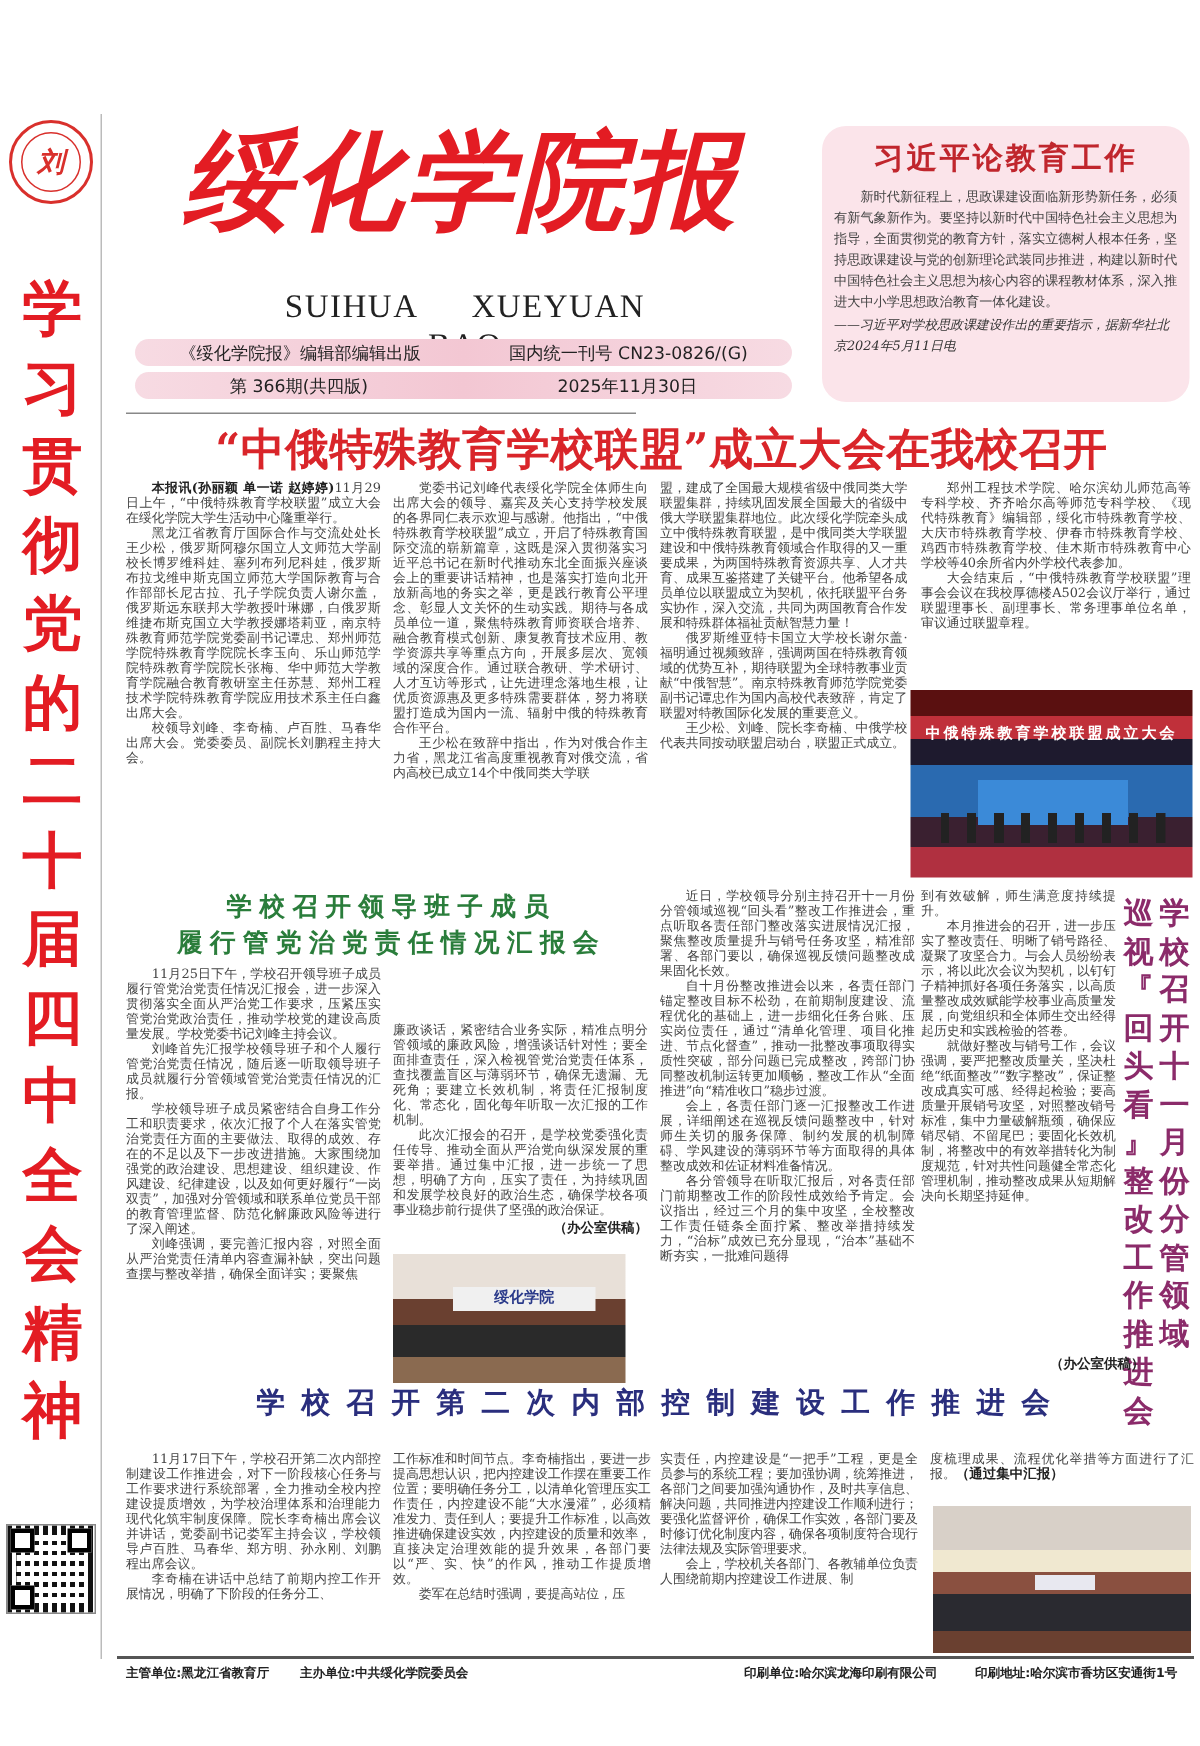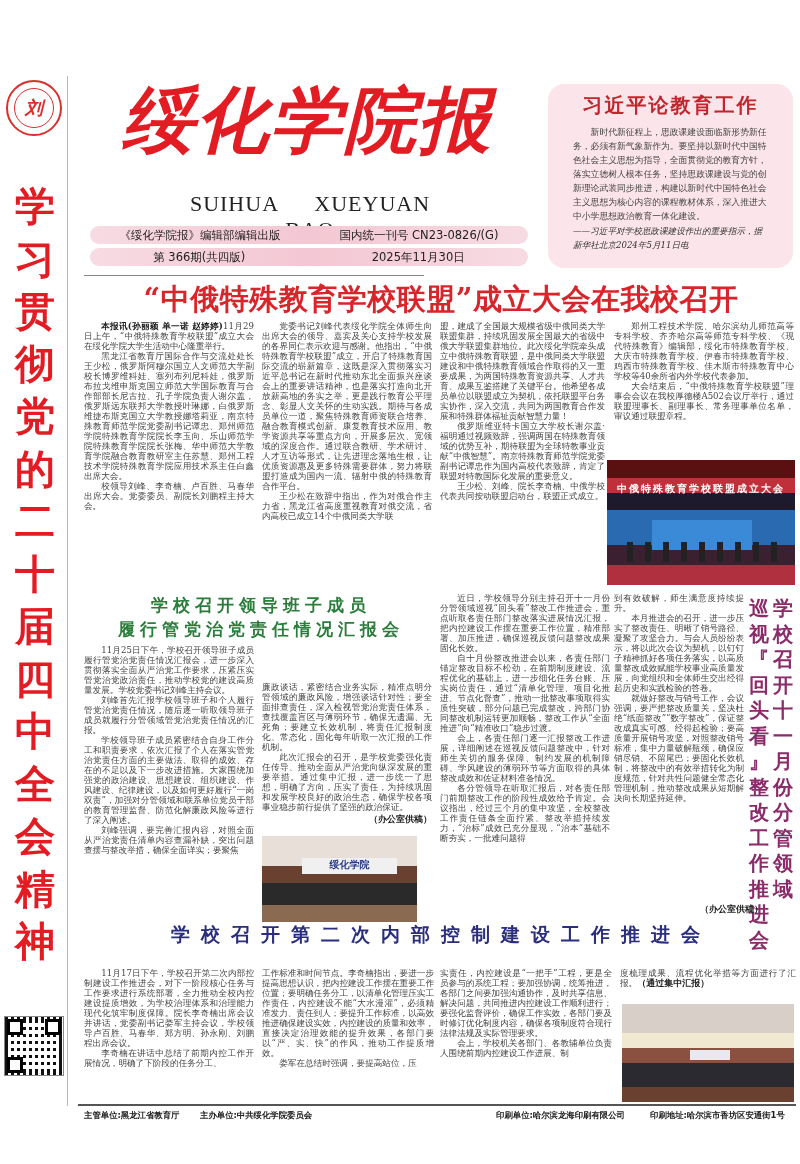--- a/index.html
+++ b/index.html
@@ -9,21 +9,21 @@
 .logo{left:6px;top:80px;width:56px;height:56px;border-radius:50%;border:2px solid #d9302c;display:flex;align-items:center;justify-content:center;flex-direction:column}
 .logo .inner{width:40px;height:40px;border-radius:50%;border:1px solid #d9302c;display:flex;align-items:center;justify-content:center;color:#d9302c;font-size:18px;font-weight:bold;font-style:italic}
 .vert{left:8px;top:180px;width:54px;display:flex;flex-direction:column;align-items:center;color:#e31c23;font-family:"DejaVu Sans",sans-serif;font-weight:bold;font-size:40px;line-height:52.5px}
 .qr{left:4px;top:1016px;width:60px;height:60px;background:
 repeating-linear-gradient(90deg,#111 0 3px,#fff 3px 6px),#fff;border:1px solid #888}
 .qr::before{content:"";position:absolute;inset:6px;background:repeating-linear-gradient(0deg,#fff 0 4px,transparent 4px 7px)}
 .qr .c{position:absolute;width:16px;height:16px;border:3px solid #000;background:#fff}
 .masthead{left:78px;top:80px;width:458px;height:80px;color:#e31c23;font-family:"DejaVu Serif",serif;font-weight:bold;font-style:italic;font-size:72px;letter-spacing:2px;line-height:80px;text-align:center}
 .pinyin{left:150px;top:191px;width:320px;font-family:"Liberation Serif",serif;font-size:22px;color:#222;letter-spacing:1px;word-spacing:30px;text-align:center}
 .pill{left:90px;width:438px;height:18px;background:linear-gradient(90deg,#f7dbe3,#f3c7d3 50%,#f7dbe3);border-radius:9px;font-family:"DejaVu Sans",sans-serif;font-size:11.5px;color:#222;display:flex;align-items:center;justify-content:space-around}
-.quote{left:548px;top:84px;width:245px;height:184px;background:#fbe4ea;border-radius:16px;padding:8px 25px}
+.quote{left:548px;top:84px;width:245px;height:184px;background:#fbe4ea;border-radius:16px;padding:8px 8px}
 .quote h2{font-family:"DejaVu Sans",sans-serif;color:#c0262d;font-size:20px;letter-spacing:2px;text-align:center;margin-bottom:6px}
 .quote p{font-size:8.8px;line-height:14px;color:#444;text-indent:2em}
 .quote .src{font-size:8.6px;line-height:14px;color:#333;font-style:italic;margin-top:1px}
 .rule{height:2px;background:#555}
 .headline{left:96px;top:280px;width:690px;text-align:center;color:#d9252a;font-family:"DejaVu Serif",serif;font-weight:bold;font-size:29px;letter-spacing:0.5px}
 .col{font-size:8.6px;line-height:10px;color:#444;text-align:justify}
 .col p{text-indent:2em}
 .col b{color:#222}
 .green-head{left:96px;top:593px;width:330px;text-align:center;color:#2a7d3b;font-family:"DejaVu Sans",sans-serif;font-weight:bold;font-size:17px;line-height:24px;letter-spacing:5px}
 .purple-vert{font-family:"DejaVu Sans",sans-serif;font-weight:bold;color:#8b2b6a;font-size:20px;line-height:25.5px;display:flex;flex-direction:column;align-items:center}
@@ -118,21 +118,21 @@
 <div class="abs col" style="left:262px;top:682px;width:170px">
   <p style="text-indent:0">廉政谈话，紧密结合业务实际，精准点明分管领域的廉政风险，增强谈话针对性；要全面排查责任，深入检视管党治党责任体系，查找覆盖盲区与薄弱环节，确保无遗漏、无死角；要建立长效机制，将责任汇报制度化、常态化，固化每年听取一次汇报的工作机制。</p>
   <p>此次汇报会的召开，是学校党委强化责任传导、推动全面从严治党向纵深发展的重要举措。通过集中汇报，进一步统一了思想，明确了方向，压实了责任，为持续巩固和发展学校良好的政治生态，确保学校各项事业稳步前行提供了坚强的政治保证。</p>
   <div class="credit" style="text-align:right;margin-top:2px">（办公室供稿）</div>
 </div>
 <div class="abs photo" style="left:262px;top:836px;width:155px;height:86px;background:linear-gradient(#e8e0d8 0 35%,#6a4030 35% 55%,#2a2a2a 55% 80%,#8a6a50 80%)">
   <div style="position:absolute;top:22px;left:40px;width:95px;height:16px;background:#f0f0f0;color:#2a3a8a;font-size:10px;font-weight:bold;text-align:center;font-family:'DejaVu Sans',sans-serif">绥化学院</div>
 </div>
 
 <div class="abs col" style="left:440px;top:593px;width:170px">
-  <p>近日，学校领导分别主持召开十一月份分管领域巡视“回头看”整改工作推进会，重点听取各责任部门整改落实进展情况汇报，把内控建设工作摆在重要工作位置，精准部署、加压推进，确保巡视反馈问题整改成果固化长效。</p>
+  <p>近日，学校领导分别主持召开十一月份分管领域巡视“回头看”整改工作推进会，重点听取各责任部门整改落实进展情况汇报，聚焦整改质量提升与销号任务攻坚，精准部署、各部门要以，确保巡视反馈问题整改成果固化长效。</p>
   <p>自十月份整改推进会以来，各责任部门锚定整改目标不松劲，在前期制度建设、流程优化的基础上，进一步细化任务台账、压实岗位责任，通过“清单化管理、项目化推进、节点化督查”，推动一批整改事项取得实质性突破，部分问题已完成整改，跨部门协同整改机制运转更加顺畅，整改工作从“全面推进”向“精准收口”稳步过渡。</p>
   <p>会上，各责任部门逐一汇报整改工作进展，详细阐述在巡视反馈问题整改中，针对师生关切的服务保障、制约发展的机制障碍、学风建设的薄弱环节等方面取得的具体整改成效和佐证材料准备情况。</p>
   <p>各分管领导在听取汇报后，对各责任部门前期整改工作的阶段性成效给予肯定。会议指出，经过三个月的集中攻坚，全校整改工作责任链条全面拧紧、整改举措持续发力，“治标”成效已充分显现，“治本”基础不断夯实，一批难问题得</p>
 </div>
 <div class="abs col" style="left:614px;top:593px;width:130px">
   <p style="text-indent:0">到有效破解，师生满意度持续提升。</p>
   <p>本月推进会的召开，进一步压实了整改责任、明晰了销号路径、凝聚了攻坚合力。与会人员纷纷表示，将以此次会议为契机，以钉钉子精神抓好各项任务落实，以高质量整改成效赋能学校事业高质量发展，向党组织和全体师生交出经得起历史和实践检验的答卷。</p>
   <p>就做好整改与销号工作，会议强调，要严把整改质量关，坚决杜绝“纸面整改”“数字整改”，保证整改成真实可感、经得起检验；要高质量开展销号攻坚，对照整改销号标准，集中力量破解瓶颈，确保应销尽销、不留尾巴；要固化长效机制，将整改中的有效举措转化为制度规范，针对共性问题健全常态化管理机制，推动整改成果从短期解决向长期坚持延伸。</p>
 </div>
 <div class="abs purple-vert" style="left:770px;top:596px;width:26px" id="v3a">

